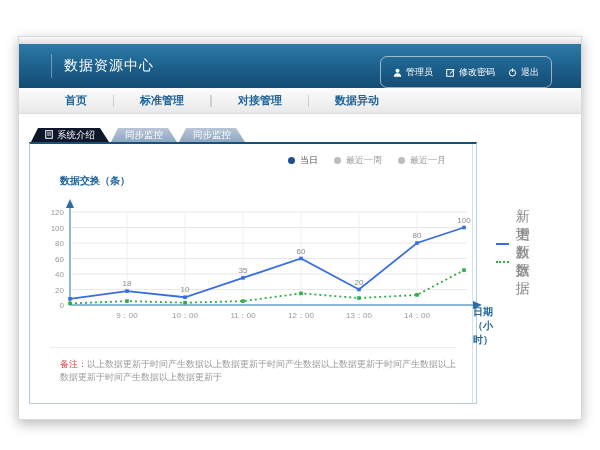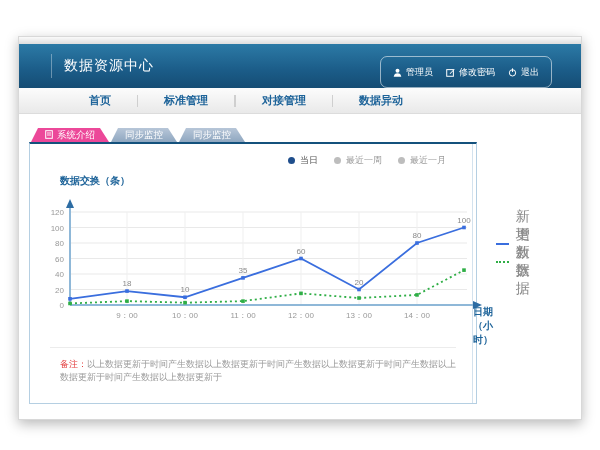--- a/index.html
+++ b/index.html
@@ -14,29 +14,29 @@
   .brand-top { font-size:15px; font-weight:bold; font-style:italic; letter-spacing:.5px; }
   .brand-bottom { font-size:10px; font-weight:bold; letter-spacing:2px; }
   .vdiv { width:1px; height:24px; background:rgba(255,255,255,.35); margin:0 12px; }
   .app-title { font-size:14px; letter-spacing:1px; }
   .user-pill { position:absolute; right:29px; top:12px; height:32px; display:flex; align-items:center; gap:13px;
                border:1px solid rgba(255,255,255,.55); border-radius:7px; padding:0 12px; font-size:9px; }
   .umi { display:flex; align-items:center; gap:4px; cursor:pointer; white-space:nowrap; }
   .umi svg { display:block; }
   
   .nav { height:26px; background:linear-gradient(180deg,#fcfcfc,#e9e9e9); border-bottom:1px solid #dcdcdc;
-         display:flex; align-items:center; padding-left:44px; }
+         display:flex; align-items:center; padding-left:20px; }
   .nav-item { font-size:11px; font-weight:bold; color:#1d6399; padding:0 26px; text-decoration:none; cursor:pointer; }
   .nav-sep { width:1px; height:12px; background:#cfcfcf; }
   
   .tabs { position:absolute; left:12px; top:91px; display:flex; }
   .tab { height:14px; display:flex; align-items:center; justify-content:center; gap:4px; color:#fff; font-size:9.5px;
          padding:0 14px; margin-right:2px; cursor:pointer;
          clip-path:polygon(0 100%, 7px 0, calc(100% - 9px) 0, 100% 100%); }
-  .tab.active { background:#ec4899; }
+  .tab.active { background:#0f172a; }
   .tab.inactive { background:linear-gradient(180deg,#b7c6d8,#8fa7c0);font-family:Liberation Serif, serif; }
   
   .panel { position:absolute; left:10px; top:105px; width:448px; height:262px; background:#fff;
            border:1px solid #b5cfe2; border-top:2px solid #14517c;
            box-shadow:inset -3px 0 0 #ffffff, inset -4px 0 0 #d3e2ee; }
   .radios { position:absolute; right:30px; top:10px; display:flex; gap:16px; align-items:center; }
   .radio { display:flex; align-items:center; gap:5px; font-size:9px; color:#999; cursor:pointer; }
   .radio .dot { width:7px; height:7px; border-radius:50%; background:#bdbdbd; }
   .radio.selected { color:#555; }
   .radio.selected .dot { background:#1f4e8c; }

